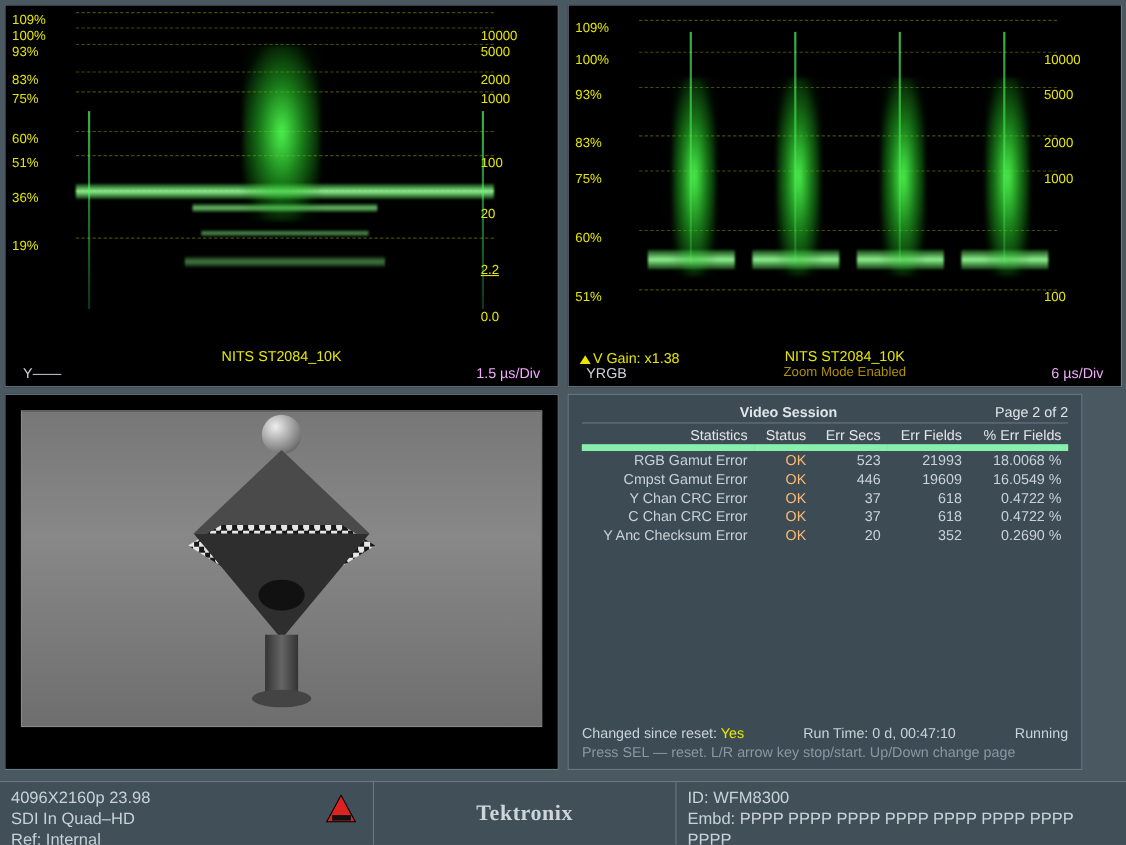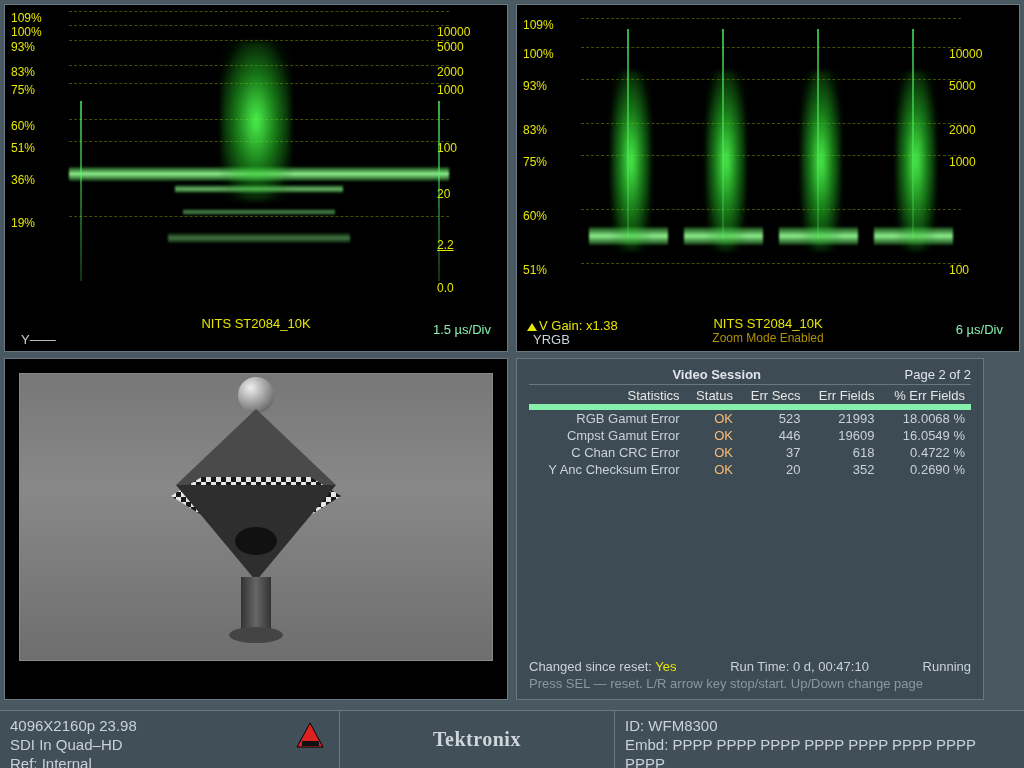--- a/index.html
+++ b/index.html
@@ -72,21 +72,21 @@
   }
   .wfm-footer {
     position: absolute;
     left: 10px; right: 10px; bottom: 4px;
     height: 32px;
     color: #e6e600;
     font-size: 13px;
   }
   .wfm-footer .left   { position: absolute; left: 6px;  bottom: 0; color: #c9d2d8; }
   .wfm-footer .center { position: absolute; left: 0; right: 0; bottom: 16px; text-align: center; }
-  .wfm-footer .right  { position: absolute; right: 6px; bottom: 10px; color: #86efac; }
+  .wfm-footer .right  { position: absolute; right: 6px; bottom: 0; color: #f0abfc; }
   .gain-text { position: absolute; left: 10px; bottom: 18px; color: #e6e600; font-size: 13px; }
   .zoom-text { position: absolute; left: 0; right: 0; bottom: 2px; text-align: center; color: #b09000; font-size: 12px; }
   .marker { display: inline-block; width: 0; height: 0; border-left: 5px solid transparent; border-right: 5px solid transparent; border-bottom: 8px solid #e6e600; vertical-align: middle; margin-right: 2px; }
 
   
   .picture-frame {
     position: absolute;
     left: 14px; top: 14px; right: 14px; bottom: 38px;
     background: linear-gradient(to bottom, #777 0%, #888 40%, #6e6e6e 100%);
     border: 1px solid #888;
@@ -368,20 +368,27 @@
             <td>18.0068 %</td>
           </tr>
           <tr>
             <td class="name">Cmpst Gamut Error</td>
             <td class="ok">OK</td>
             <td>446</td>
             <td>19609</td>
             <td>16.0549 %</td>
           </tr>
           <tr>
+            <td class="name">Y Chan CRC Error</td>
+            <td class="ok">OK</td>
+            <td>37</td>
+            <td>618</td>
+            <td>0.4722 %</td>
+          </tr>
+          <tr>
             <td class="name">C Chan CRC Error</td>
             <td class="ok">OK</td>
             <td>37</td>
             <td>618</td>
             <td>0.4722 %</td>
           </tr>
           <tr>
             <td class="name">Y Anc Checksum Error</td>
             <td class="ok">OK</td>
             <td>20</td>

